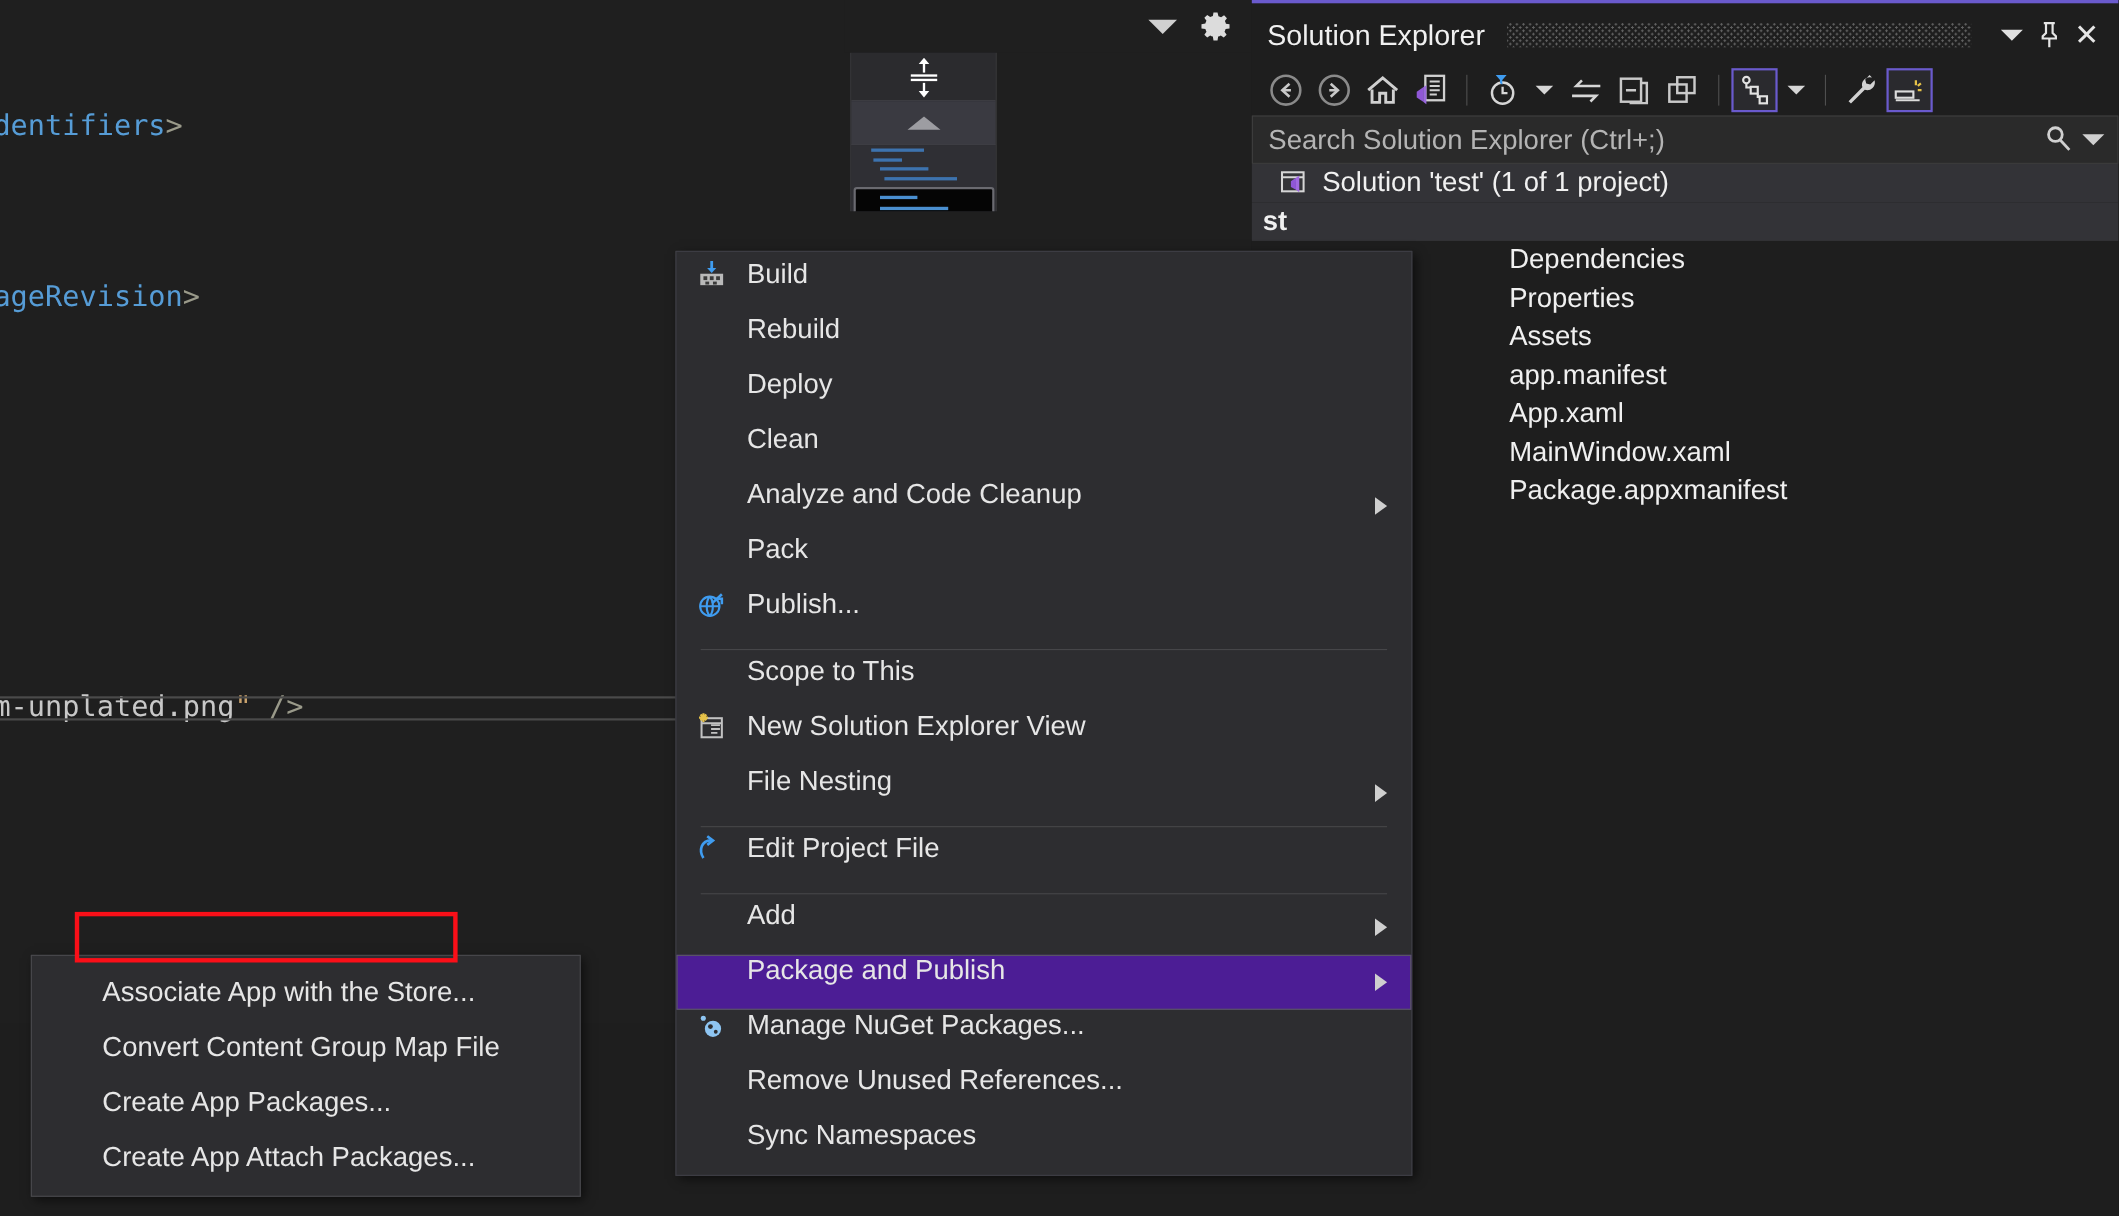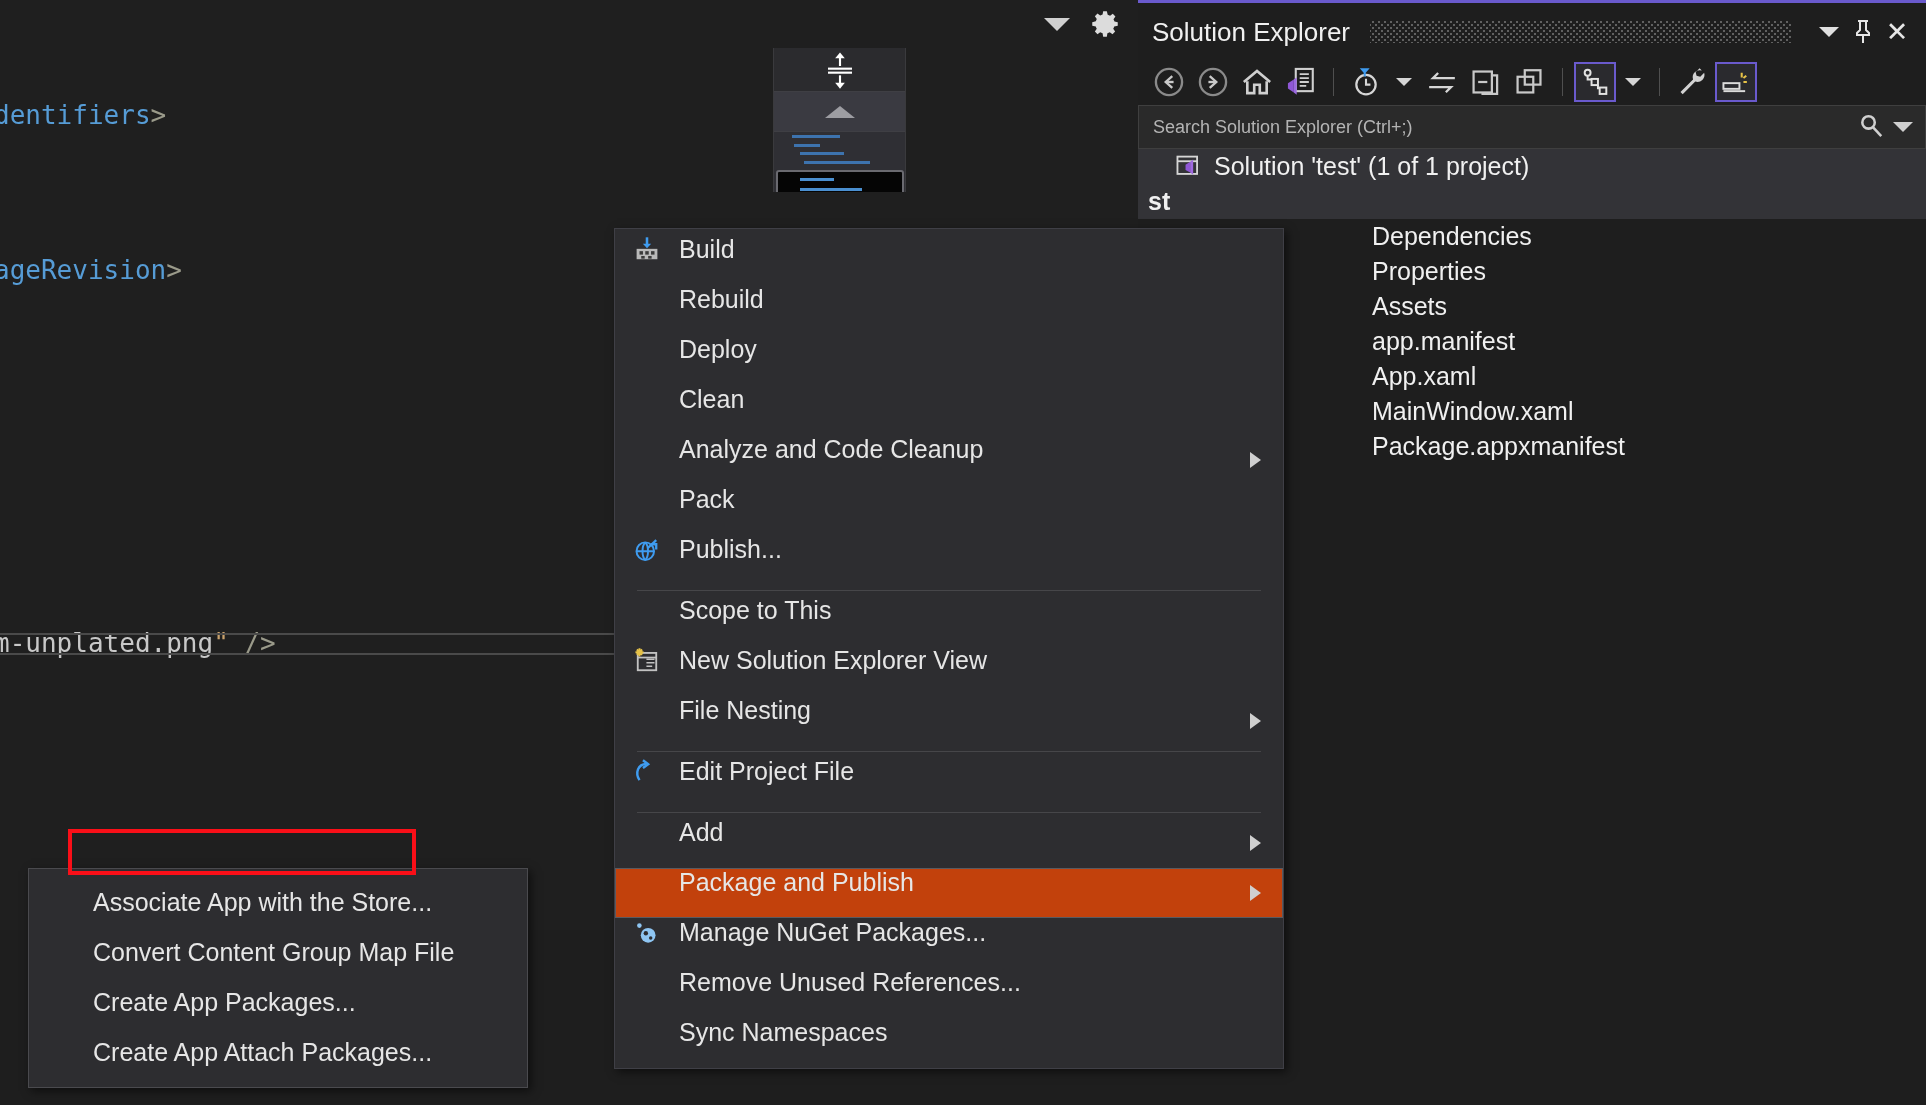--- a/index.html
+++ b/index.html
@@ -153,51 +153,51 @@
   }
 
   .solexp-search {
     position: absolute; left: 0; top: 102px;
     width: 788px; height: 44px;
     background: #2a2a2a;
     border: 1px solid #3f3f3f;
     display: flex; align-items: center;
   }
   .solexp-search .ph {
-    font-size: 18px; color: #b4b4b4; margin-left: 14px;
+    font-size: 25px; color: #b4b4b4; margin-left: 14px;
   }
   .search-icons { margin-left: auto; display: flex; align-items: center; gap: 6px; margin-right: 12px; }
 
   .tree { position: absolute; left: 0; top: 146px; width: 788px; }
   .tree-row {
     height: 35px; display: flex; align-items: center;
     font-size: 25px; color: #f0f0f0; white-space: nowrap;
   }
   .tree-row.selected { background: #333337; }
-  .tree-row.sol { padding-left: 36px; }
+  .tree-row.sol { padding-left: 24px; }
   .tree-row .txt { margin-left: 10px; }
   .tree-row.child { padding-left: 224px; }
   .tree-row.proj { font-weight: bold; }
 
   
   .ctxmenu {
     position: absolute; left: 614px; top: 228px;
     width: 670px;
     background: #2d2d30;
     border: 1px solid #3f3f46;
     box-shadow: 3px 3px 9px rgba(0,0,0,.55);
     padding: 6px 0 0 0;
   }
   .mi {
     position: relative;
     height: 50px;
     display: flex; align-items: flex-start;
     cursor: pointer;
   }
-  .mi.active { background: #c2410c; outline: 1px solid #5a5a60; outline-offset: -1px; }
+  .mi.active { background: #4c1d95; outline: 1px solid #5a5a60; outline-offset: -1px; }
   .mi .icon {
     width: 64px; min-width: 64px;
     display: flex; align-items: center; justify-content: center;
   }
   .mi .lbl { font-size: 25px; color: #e6e6e6; white-space: nowrap; }
   .mi .sub-arrow {
     position: absolute; right: 22px; top: 50%; transform: translateY(-50%);
     width: 0; height: 0;
     border-top: 8px solid transparent;
     border-bottom: 8px solid transparent;

